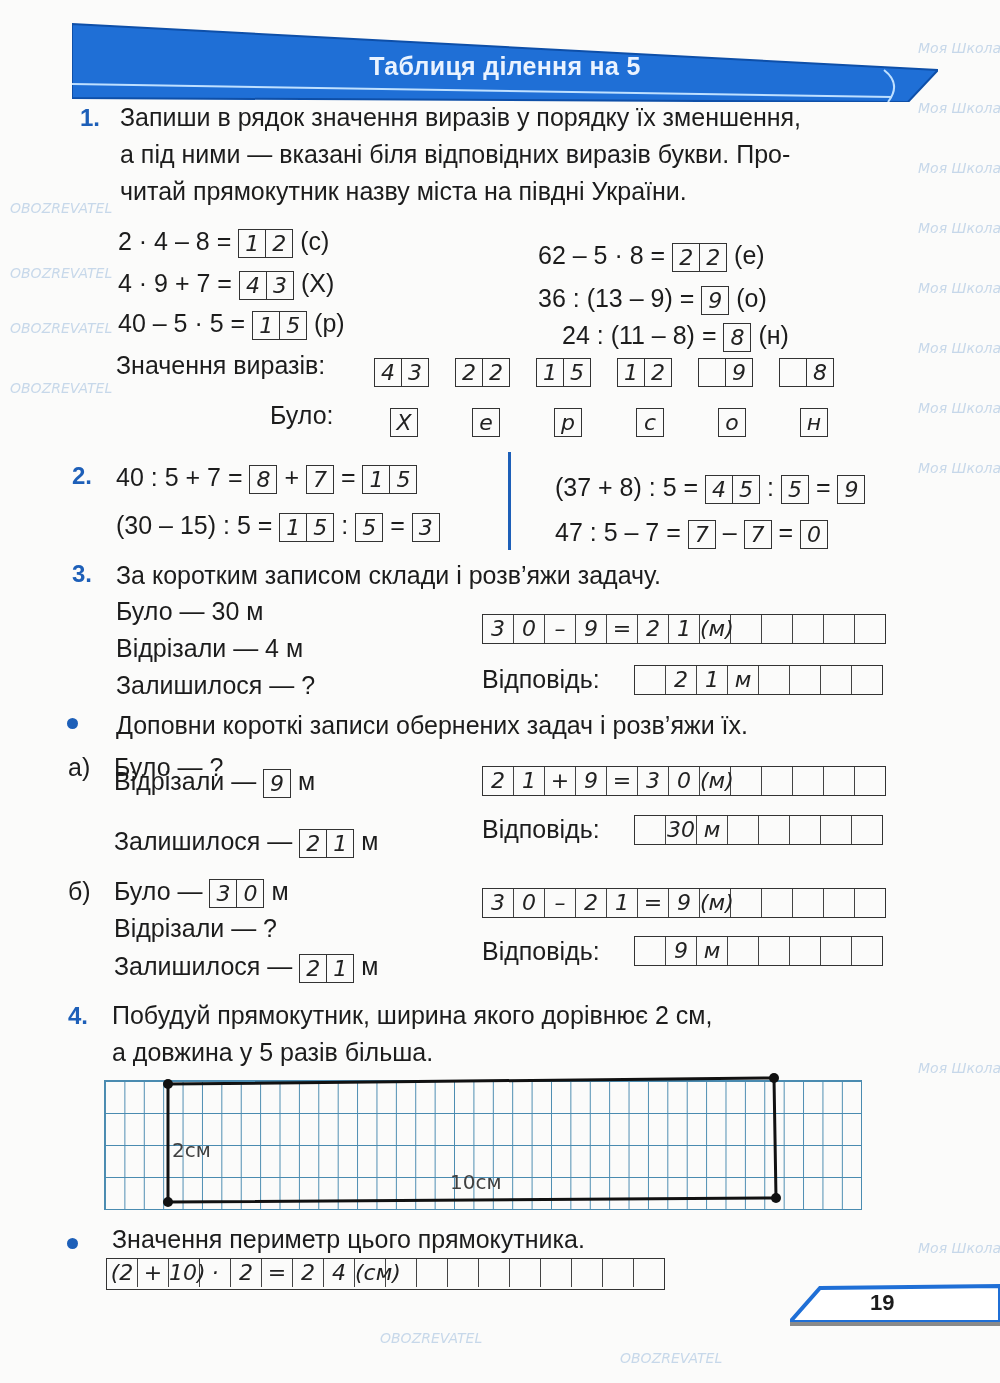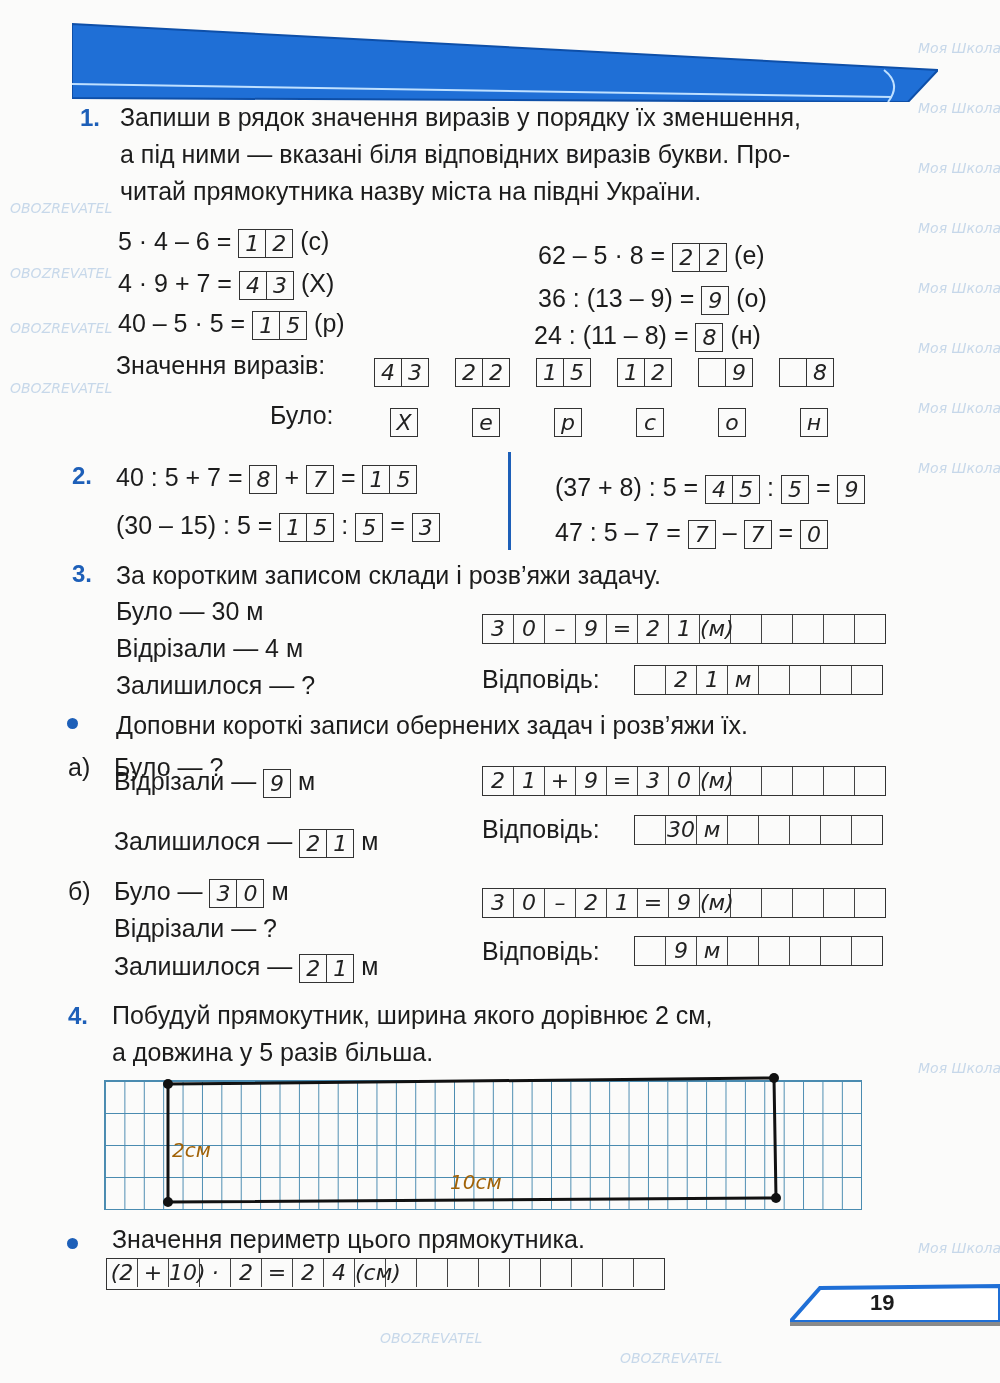--- a/index.html
+++ b/index.html
@@ -6,21 +6,21 @@
   body { width:1000px; height:1383px; background:#fbfbfa; position:relative; overflow:hidden;
          font-family:"Liberation Sans", sans-serif; color:#1c1c1c; }
   .abs { position:absolute; }
   .wm { position:absolute; font-family:"DejaVu Sans", sans-serif; font-size:14px; color:#c7d8ea; font-style:italic; white-space:nowrap; }
   .header { left:72px; top:22px; width:866px; height:80px; }
   .header svg { position:absolute; left:0; top:0; }
   .header-title { position:absolute; left:0; width:866px; top:30px; text-align:center; font-size:25px; font-weight:bold; color:#eaf3ff; letter-spacing:0.3px; }
   .txt { position:absolute; font-size:25px; white-space:nowrap; line-height:30px; }
   .num { position:absolute; font-size:24px; font-weight:bold; color:#1d5fb8; }
   .bullet { position:absolute; width:11px; height:11px; border-radius:50%; background:#1d5fb8; }
-  .hw { font-family:"DejaVu Sans", sans-serif; font-style:italic; color:#a16207; }
+  .hw { font-family:"DejaVu Sans", sans-serif; color:#404040; }
   .box { display:inline-flex; vertical-align:middle; border:1.5px solid #333; height:27px; }
   .box span { display:inline-block; width:26px; height:27px; line-height:27px; text-align:center; font-size:22px; border-right:1.5px solid #333;
               font-family:"DejaVu Sans", sans-serif; font-style:italic; color:#222; }
   .box span:last-child { border-right:none; }
   .grid-row { position:absolute; display:flex; border:1.5px solid #333; height:28px; }
   .grid-row span { width:30px; height:28px; border-right:1px solid #444; line-height:28px; text-align:center; font-size:22px;
                    font-family:"DejaVu Sans", sans-serif; font-style:italic; color:#222; }
   .grid-row span:last-child { border-right:none; }
   .divider { position:absolute; left:508px; top:452px; width:3px; height:98px; background:#1d5fb8; }
   .sq-grid { position:absolute; left:104px; top:1080px; width:756px; height:128px;
@@ -50,29 +50,30 @@
   <div class="wm" style="left:620px;top:1350px">OBOZREVATEL</div>
 </div>
 
 <div class="abs header">
   <svg width="866" height="80">
     <polygon points="0,2 866,48 836,80 0,76" fill="#1f6fd6"></polygon>
     <polygon points="0,2 866,48 836,80 0,76" fill="none" stroke="#0e4fa8" stroke-width="2"></polygon>
     <line x1="0" y1="62" x2="820" y2="75" stroke="#bfe0ff" stroke-width="2"></line>
     <path d="M812,48 Q830,62 816,80" fill="none" stroke="#bfe0ff" stroke-width="2"></path>
   </svg>
+  <div class="header-title">Таблиця ділення на 5</div>
 </div>
 
 <div class="num" style="left:80px;top:104px">1.</div>
 <div class="txt" style="left:120px;top:102px">Запиши в рядок значення виразів у порядку їх зменшення,</div>
 <div class="txt" style="left:120px;top:139px">а під ними — вказані біля відповідних виразів букви. Про-</div>
-<div class="txt" style="left:120px;top:176px">читай прямокутника назву міста на півдні України.</div>
+<div class="txt" style="left:120px;top:176px">читай прямокутник назву міста на півдні України.</div>
 
 <div class="txt" style="left:118px;top:226px">
-  <span>5 · 4 – 6 =</span>
+  <span>2 · 4 – 8 =</span>
   <span class="box">
       <span>1</span>
       <span>2</span>
     </span>
   <span>(с)</span>
 </div>
 <div class="txt" style="left:118px;top:268px">
   <span>4 · 9 + 7 =</span>
   <span class="box">
       <span>4</span>
@@ -97,21 +98,21 @@
     </span>
   <span>(е)</span>
 </div>
 <div class="txt" style="left:538px;top:283px">
   <span>36 : (13 – 9) =</span>
   <span class="box">
       <span>9</span>
     </span>
   <span>(о)</span>
 </div>
-<div class="txt" style="left:534px;top:320px">
+<div class="txt" style="left:562px;top:320px">
   <span>24 : (11 – 8) =</span>
   <span class="box">
       <span>8</span>
     </span>
   <span>(н)</span>
 </div>
 
 <div class="txt" style="left:116px;top:350px">Значення виразів:</div>
 <div class="abs" style="left:374px;top:358px;display:flex;gap:26px">
   <span class="box">

